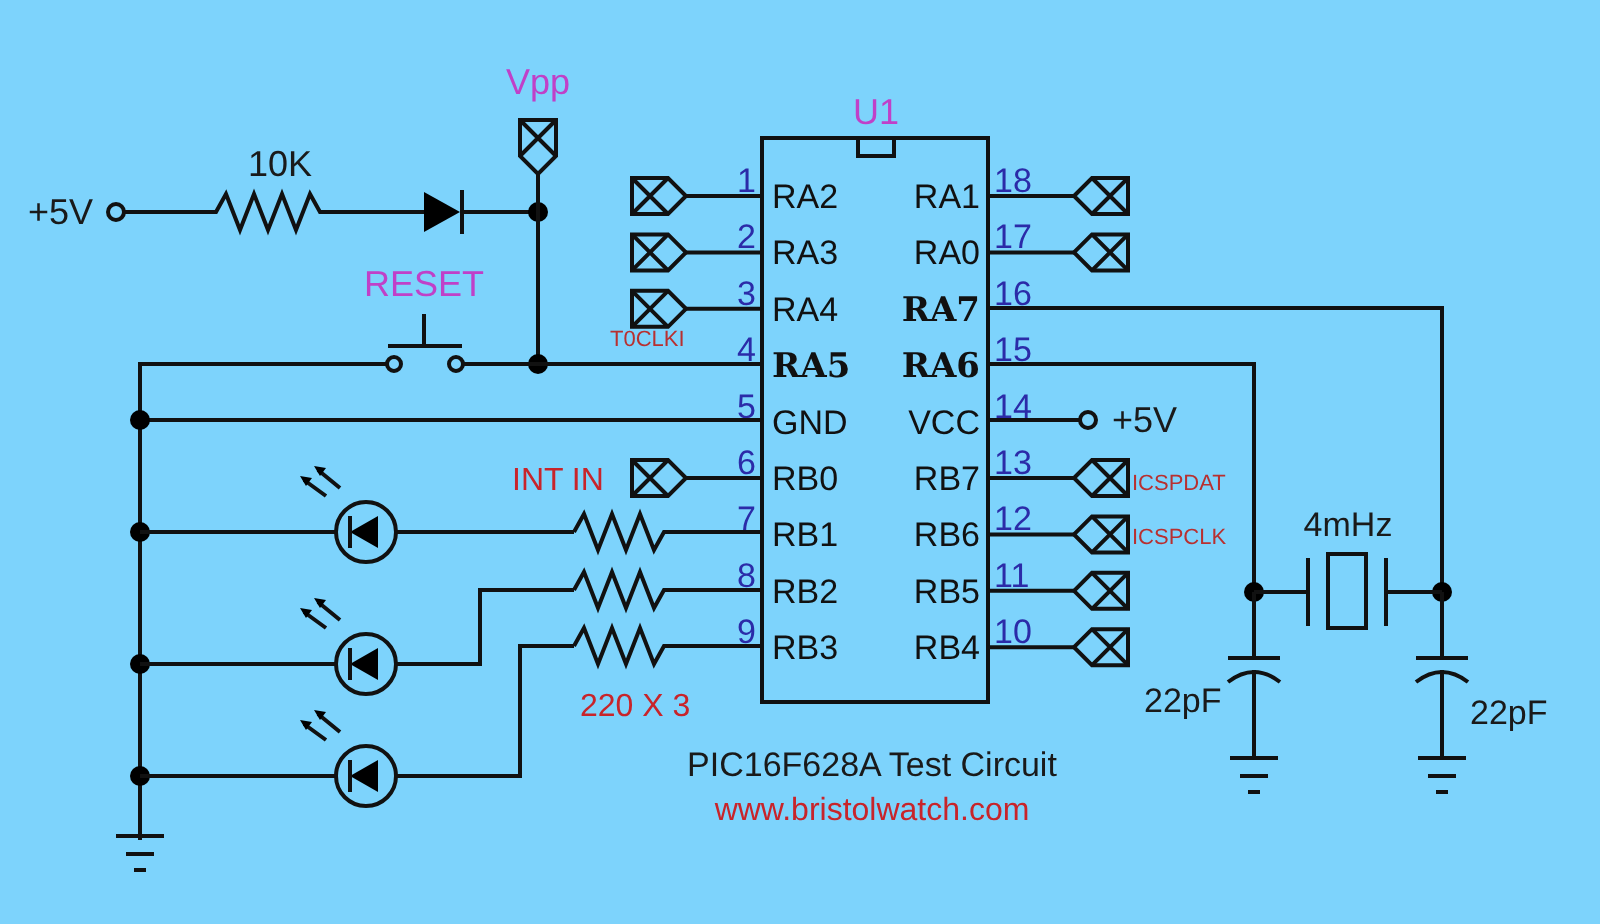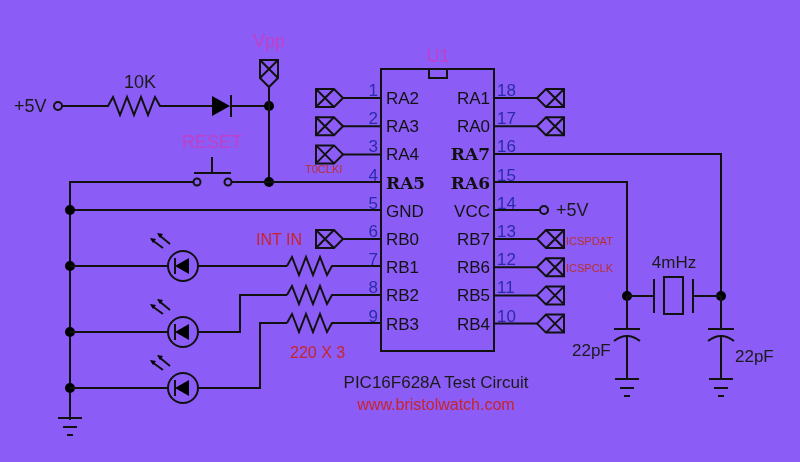--- a/index.html
+++ b/index.html
@@ -1,16 +1,16 @@
 <!DOCTYPE html>
 <html><head>
 <meta charset="utf-8">
 <style>
   html,body{margin:0;padding:0;background:#ffffff;}
-  #wrap{position:relative;width:800px;height:462px;overflow:hidden;background:#8b5cf6;}
+  #wrap{position:relative;width:800px;height:462px;overflow:hidden;background:#7dd3fc;}
   svg{position:absolute;left:0;top:0;}
   .w{stroke:#111;stroke-width:2;fill:none;}
   .dot{fill:#000;}
   .t{font-family:"Liberation Sans",sans-serif;fill:#1a1a1a;}
   .pin{font-family:"Liberation Sans",sans-serif;fill:#2b2ba8;font-size:17px;}
   .pname{font-family:"Liberation Sans",sans-serif;fill:#111;font-size:17px;}
   .pbold{font-family:"DejaVu Serif","Liberation Serif",serif;font-weight:bold;fill:#111;font-size:17px;}
   .mag{font-family:"Liberation Sans",sans-serif;fill:#c040c8;font-size:18px;}
   .red{font-family:"Liberation Sans",sans-serif;fill:#c8242a;}
   .redsm{font-family:"Liberation Sans",sans-serif;fill:#b83030;font-size:11px;}

